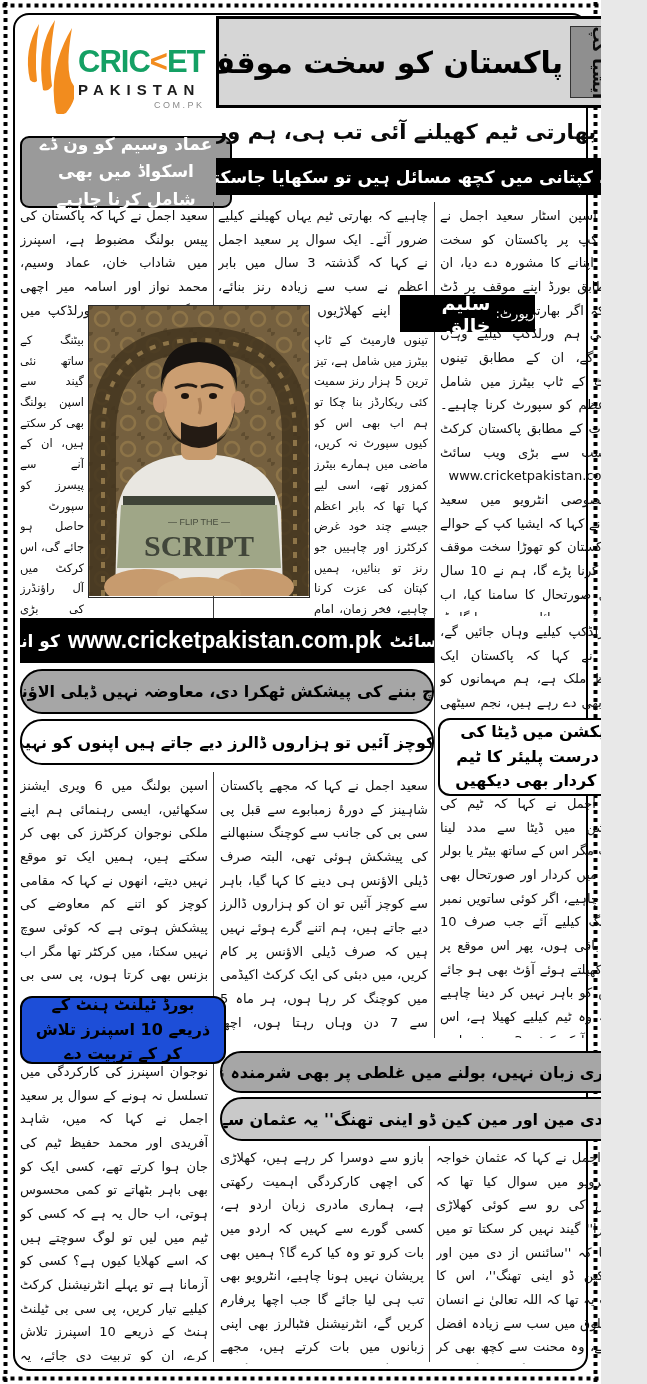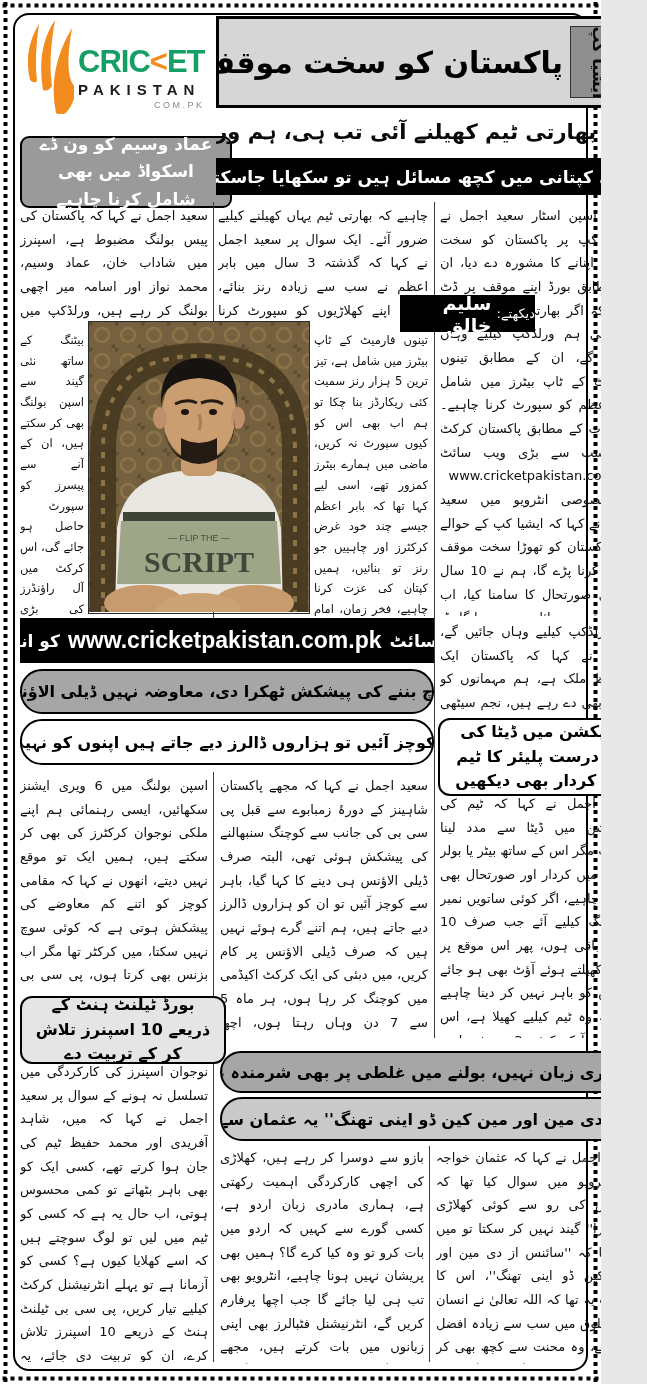--- a/index.html
+++ b/index.html
@@ -28,21 +28,21 @@
   .subheadline{font-weight:bold;font-size:21px;color:#0a0a0a;direction:rtl;text-align:center;white-space:nowrap;overflow:hidden;line-height:44px;}
   .bar{display:flex;align-items:center;justify-content:center;direction:rtl;white-space:nowrap;overflow:hidden;}
   .bar.black{background:#000;color:#fff;font-weight:bold;font-size:17px;}
   .bar.gray{background:#a6a6a6;border:2px solid #000;border-radius:22px;color:#000;font-weight:bold;font-size:16px;}
   .bar.lightgray{background:#c9c9c9;border:2px solid #000;border-radius:22px;color:#000;font-weight:bold;font-size:16px;}
   .bar.white{background:#fff;border:2px solid #000;border-radius:22px;color:#000;font-weight:bold;font-size:16px;}
   .side-box{background:#9a9a9a;border:2px solid #000;border-radius:9px;color:#fff;font-weight:bold;font-size:17px;
     direction:rtl;text-align:center;display:flex;align-items:center;justify-content:center;padding:4px 10px;line-height:1.6;}
   .round-box{background:#fff;border:2px solid #000;border-radius:12px;color:#000;font-weight:bold;font-size:16px;
     direction:rtl;text-align:center;display:flex;align-items:center;justify-content:center;padding:4px 8px;line-height:1.55;}
-  .round-box.gray{background:#e5e5e5;}
+  .round-box.gray{background:#1d4ed8;}
   
   .utext{direction:rtl;text-align:justify;font-size:13px;line-height:1.82;color:#101010;overflow:hidden;}
   .utext.small{font-size:11.5px;line-height:1.8;}
   .vline{position:absolute;width:1px;background:#3a3a3a;}
   .report-box{background:#000;color:#fff;direction:rtl;display:flex;align-items:center;justify-content:center;gap:5px;}
   .report-box .lbl{font-size:13px;}
   .report-box .nm{font-size:19px;font-weight:bold;}
   .urlbar{background:#000;color:#fff;display:flex;align-items:center;justify-content:center;direction:rtl;gap:8px;white-space:nowrap;overflow:hidden;}
   .urlbar .ur{font-weight:bold;font-size:17px;}
   .urlbar .latin{font-family:"Liberation Sans",sans-serif;font-weight:bold;font-size:23px;direction:ltr;}
@@ -90,25 +90,25 @@
   <div class="vline" style="left:213px;top:772px;height:590px;"></div>
   <div class="vline" style="left:429px;top:1146px;height:216px;"></div>
 
   <div class="abs utext" style="left:20px;top:204px;width:188px;height:120px;">سعید اجمل نے کہا کہ پاکستان کی پیس بولنگ مضبوط ہے، اسپنرز میں شاداب خان، عماد وسیم، محمد نواز اور اسامہ میر اچھی بولنگ کر رہے ہیں، ورلڈکپ میں ان میں سے 3 کی تو خدمات میسر ہونا چاہییں، عماد وسیم جارحانہ</div>
   <div class="abs utext small" style="left:20px;top:330px;width:64px;height:288px;">بیٹنگ کے ساتھ نئی گیند سے اسپن بولنگ بھی کر سکتے ہیں، ان کے آنے سے پیسرز کو سپورٹ حاصل ہو جائے گی، اس کرکٹ میں آل راؤنڈرز کی بڑی اہمیت ہوتی</div>
   <div class="abs utext" style="left:218px;top:204px;width:210px;height:120px;">چاہیے کہ بھارتی ٹیم یہاں کھیلنے کیلیے ضرور آئے۔ ایک سوال پر سعید اجمل نے کہا کہ گذشتہ 3 سال میں بابر اعظم نے سب سے زیادہ رنز بنائے، ہمیں اپنے کھلاڑیوں کو سپورٹ کرنا چاہیے، ان کی کپتانی میں کچھ مسائل ہیں، وہ تو سکھائے جاسکتے ہیں، اگر کوئی</div>
   <div class="abs utext small" style="left:314px;top:330px;width:114px;height:288px;">تینوں فارمیٹ کے ٹاپ بیٹرز میں شامل ہے، تیز ترین 5 ہزار رنز سمیت کئی ریکارڈز بنا چکا تو ہم اب بھی اس کو کیوں سپورٹ نہ کریں، ماضی میں ہمارے بیٹرز کمزور تھے، اسی لیے کہا تھا کہ بابر اعظم جیسے چند خود غرض کرکٹرز اور چاہییں جو رنز تو بنائیں، ہمیں کپتان کی عزت کرنا چاہیے، فخر زمان، امام الحق اور محمد رضوان بھی بیٹنگ میں اچھا پرفارم کر رہے ہیں۔</div>
   <div class="abs utext" style="left:440px;top:204px;width:194px;height:412px;">سابق اسپن اسٹار سعید اجمل نے ایشیا کپ پر پاکستان کو سخت موقف اپنانے کا مشورہ دے دیا، ان کے مطابق بورڈ اپنے موقف پر ڈٹ جائے کہ اگر بھارتی ٹیم کھیلنے آئی تب ہی ہم ورلڈکپ کیلیے وہاں جائیں گے، ان کے مطابق تینوں فارمیٹ کے ٹاپ بیٹرز میں شامل بابر اعظم کو سپورٹ کرنا چاہیے۔ تفصیلات کے مطابق پاکستان کرکٹ کی سب سے بڑی ویب سائٹ www.cricketpakistan.com.pk کو خصوصی انٹرویو میں سعید اجمل نے کہا کہ ایشیا کپ کے حوالے سے پاکستان کو تھوڑا سخت موقف اختیار کرنا پڑے گا، ہم نے 10 سال مشکل صورتحال کا سامنا کیا، اب تو کوئی مسائل نہیں، انگلینڈ، آسٹریلیا اور نیوزی لینڈ سمیت تمام ٹیمیں یہاں آ کر کھیل چکیں، صرف بھارت رہ گیا ہے، وہ اگر کھیلنے سے ڈر سے رہا ہے تو الگ بات ہے، پی سی بی کو اپنے موقف پر قائم رکھنا چاہیے کہ اگر بھارتی ٹیم کھیلنے آئی تب ہی</div>
 
   <div class="abs report-box" style="left:400px;top:295px;width:135px;height:37px;">
-    <span class="lbl">دیکھتے:</span>
+    <span class="lbl">رپورٹ:</span>
     <span class="nm">سلیم خالق</span>
   </div>
 
-  <div class="abs photo-frame" style="left:88px;top:321px;width:220px;height:291px;">
+  <div class="abs photo-frame" style="left:88px;top:305px;width:220px;height:291px;">
     <svg width="220" height="290" viewBox="0 0 220 290">
       <defs>
         <pattern id="orn" width="26" height="26" patternUnits="userSpaceOnUse">
           <rect width="26" height="26" fill="#75603f"></rect>
           <circle cx="13" cy="13" r="7" fill="none" stroke="#8d7448" stroke-width="2.5"></circle>
           <circle cx="0" cy="0" r="4" fill="#5f4d30"></circle>
           <circle cx="26" cy="26" r="4" fill="#5f4d30"></circle>
         </pattern>
       </defs>
       <rect width="220" height="290" fill="url(#orn)"></rect>

